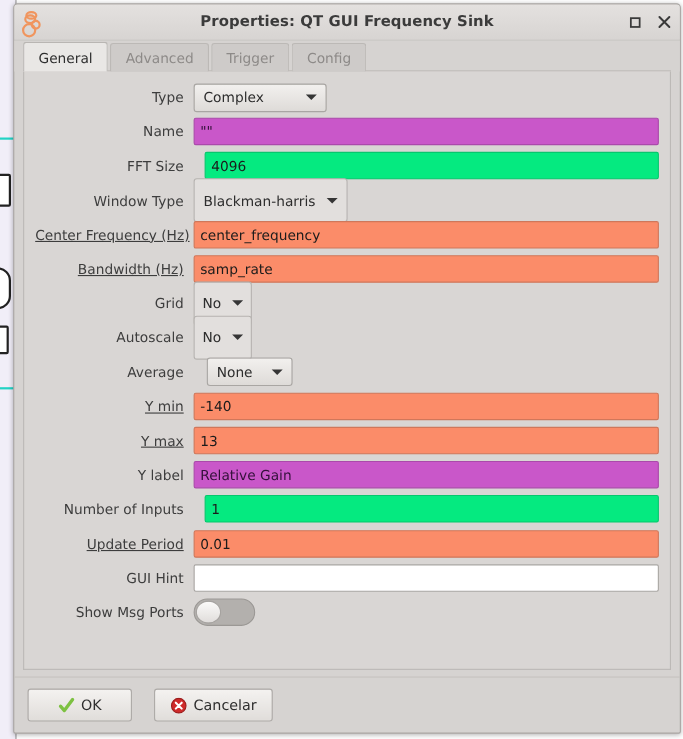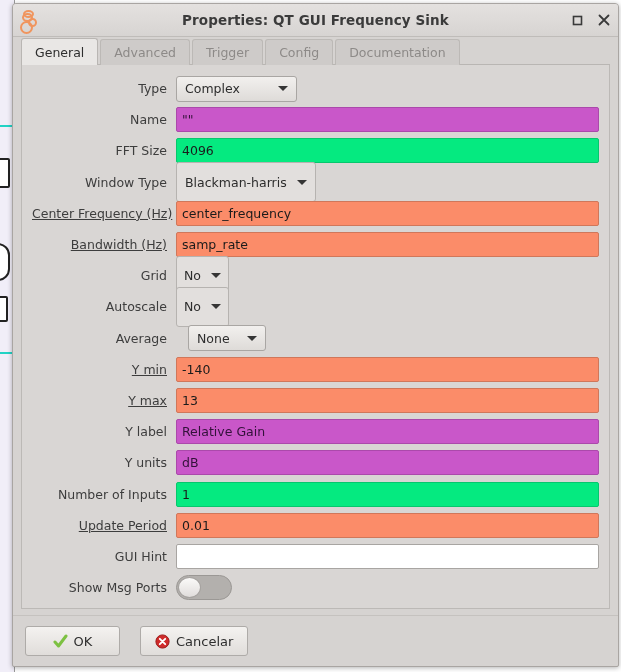--- a/index.html
+++ b/index.html
@@ -197,21 +197,21 @@
     border-radius: 2px;
     font-size: 12.5px;
     font-family: "DejaVu Sans", "Liberation Sans", sans-serif;
     color: #1b1b1b;
     padding: 0 5px;
     display: flex;
     align-items: center;
     outline: none;
   }
   .entry.orange  { background: #fb8c69; border-color: #d0775a; }
-  .entry.green   { background: #05ea80; border-color: #06c76d; }
+  .entry.green   { background: #05ea80; border-color: #06c76d; margin-left: 10px; }
   .entry.magenta { background: #c957c9; border-color: #ab49ab; color: #2b0b2b; }
   .entry.plain   { background: #ffffff; border-color: #a8a5a2; }
   .entry.magenta .val { color: #33113a; }
 
   
   .combo {
     height: 26px;
     box-sizing: border-box;
     display: inline-flex;
     align-items: center;
@@ -331,23 +331,20 @@
       </div>
     <div class="tab">
         <span>Advanced</span>
       </div>
     <div class="tab">
         <span>Trigger</span>
       </div>
     <div class="tab">
         <span>Config</span>
       </div>
-    <div class="tab">
-        <span>Documentation</span>
-      </div>
   </div>
 
   <div class="panel">
     <div class="form">
 
       <div class="row">
         <div class="lab">Type</div>
         <div class="fieldwrap">
           <div class="combo wide">
             <span>Complex</span>
@@ -452,28 +449,20 @@
 
       <div class="row">
         <div class="lab">Y label</div>
         <div class="fieldwrap">
           <div class="entry magenta">
             <span class="val">Relative Gain</span>
           </div>
         </div>
       </div>
 
-      <div class="row">
-        <div class="lab">Y units</div>
-        <div class="fieldwrap">
-          <div class="entry magenta">
-            <span class="val">dB</span>
-          </div>
-        </div>
-      </div>
 
       <div class="row">
         <div class="lab">Number of Inputs</div>
         <div class="fieldwrap">
           <div class="entry green">
             <span class="val">1</span>
           </div>
         </div>
       </div>
 

